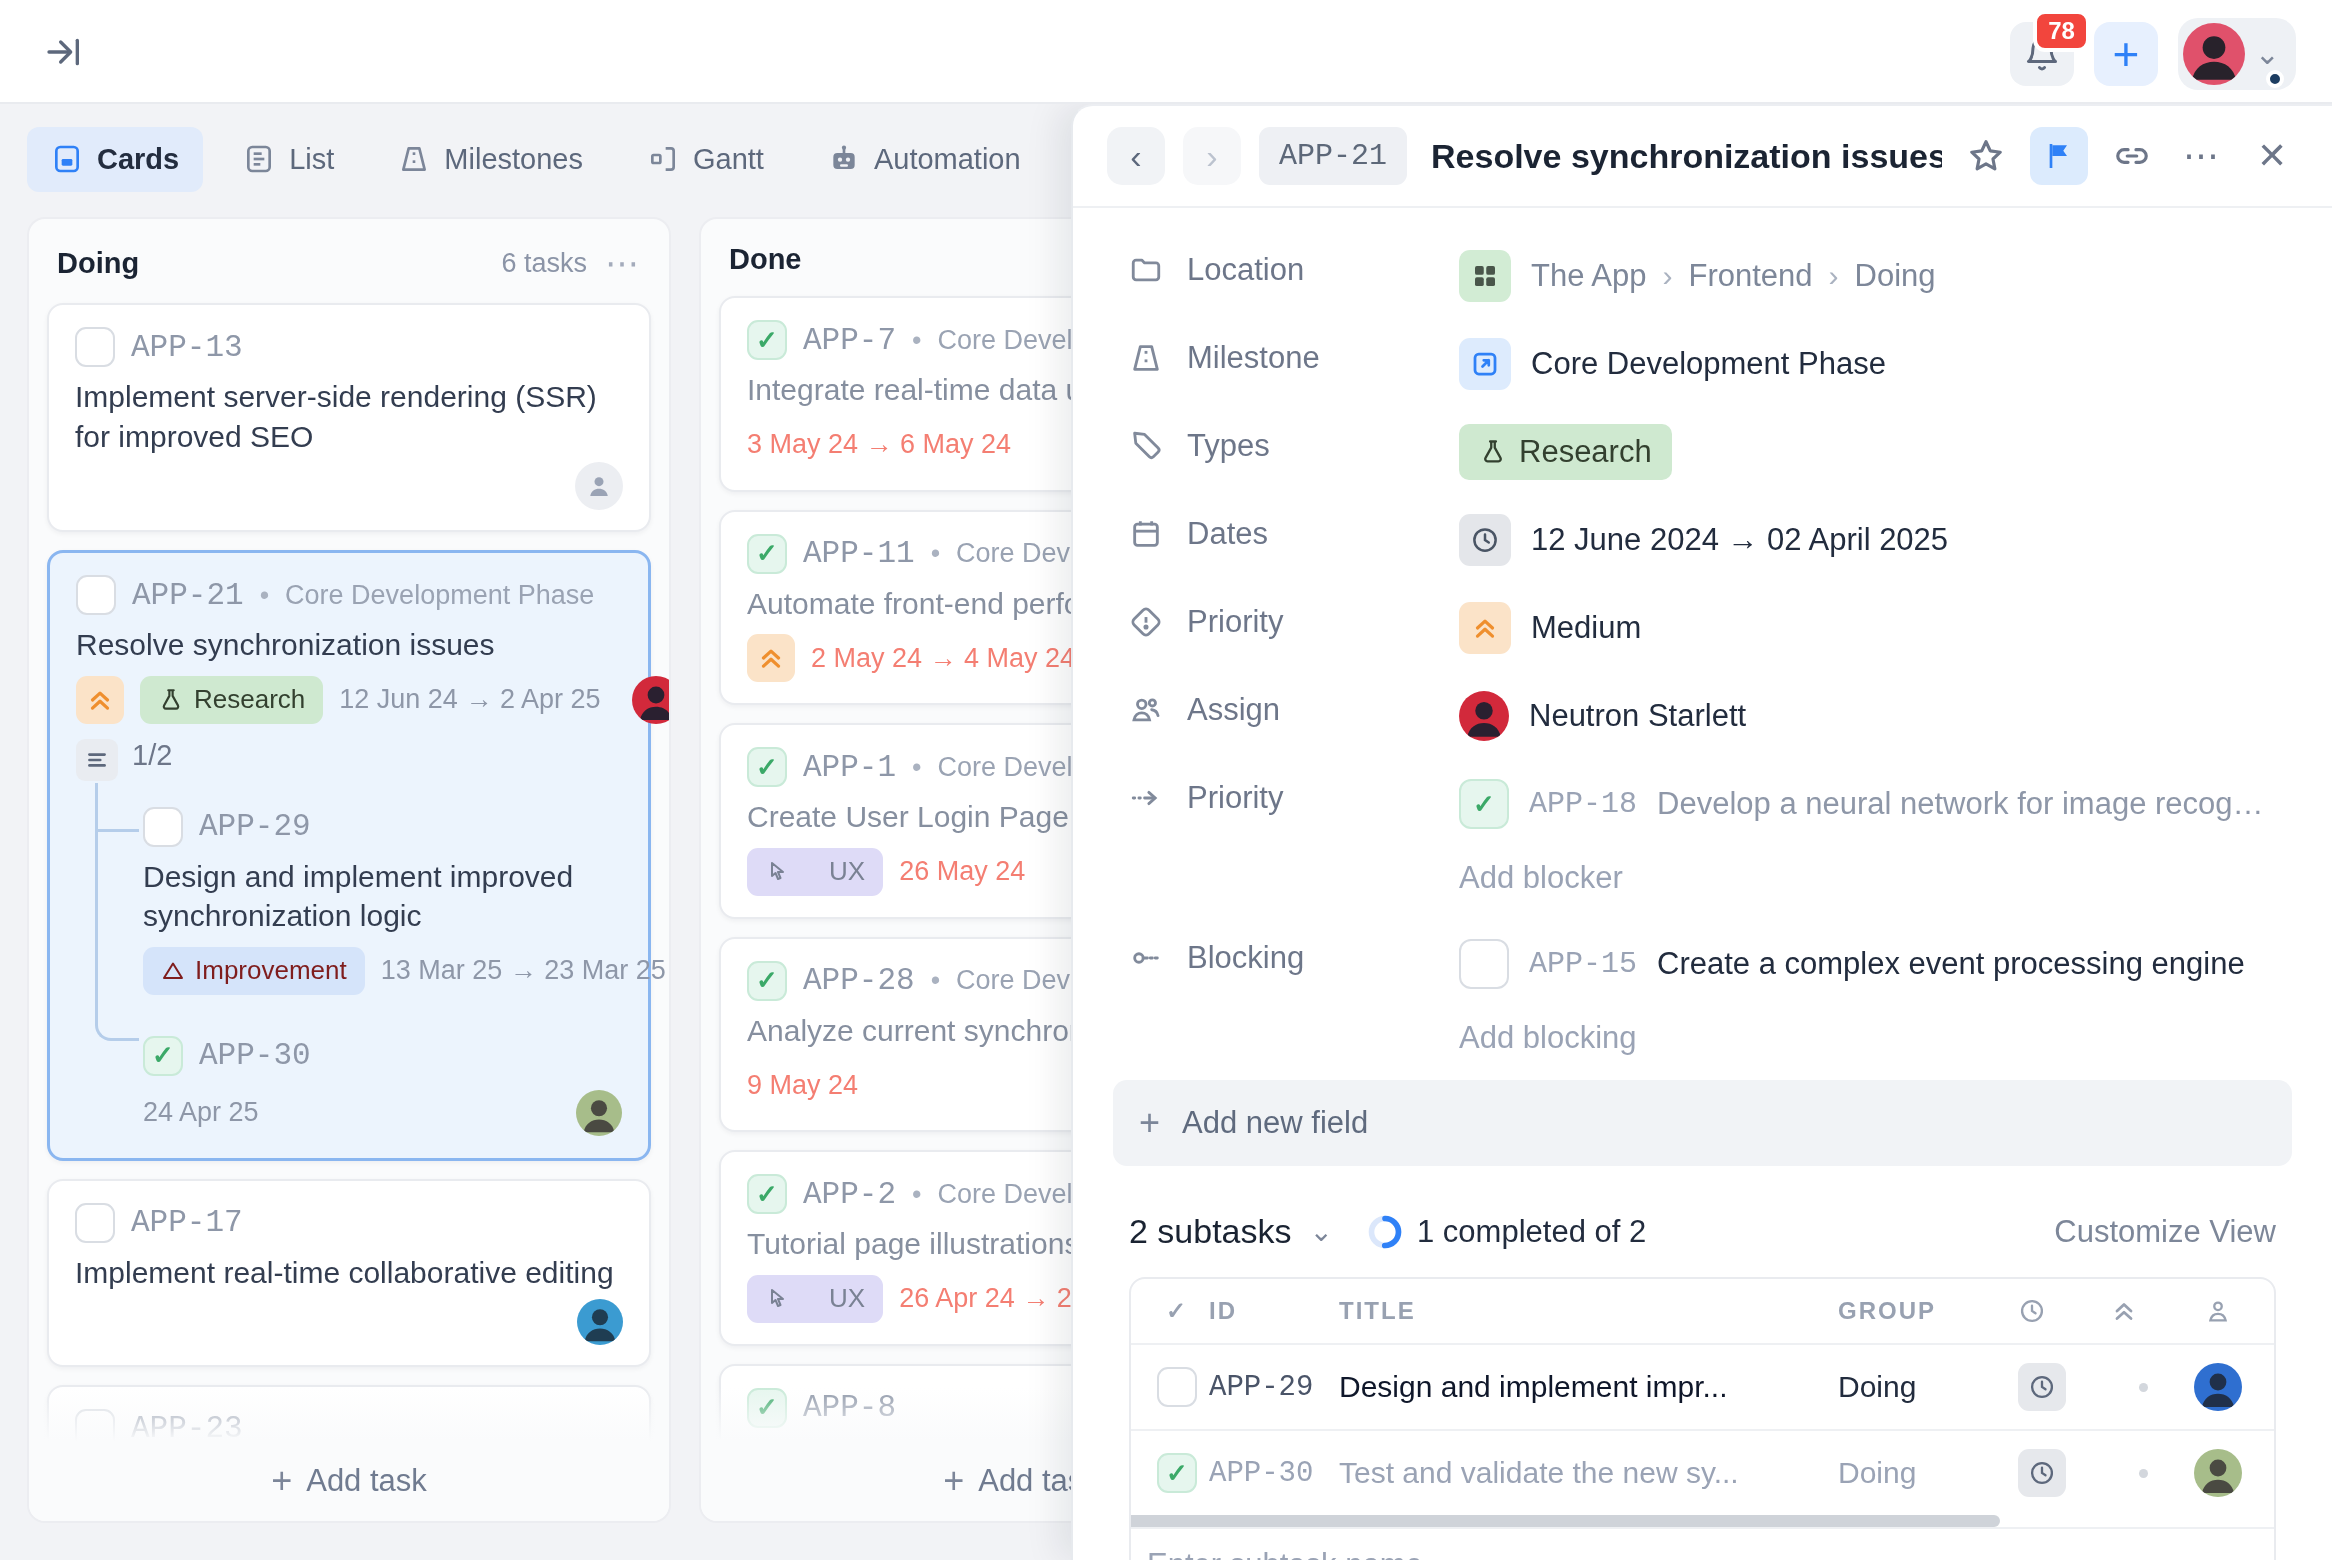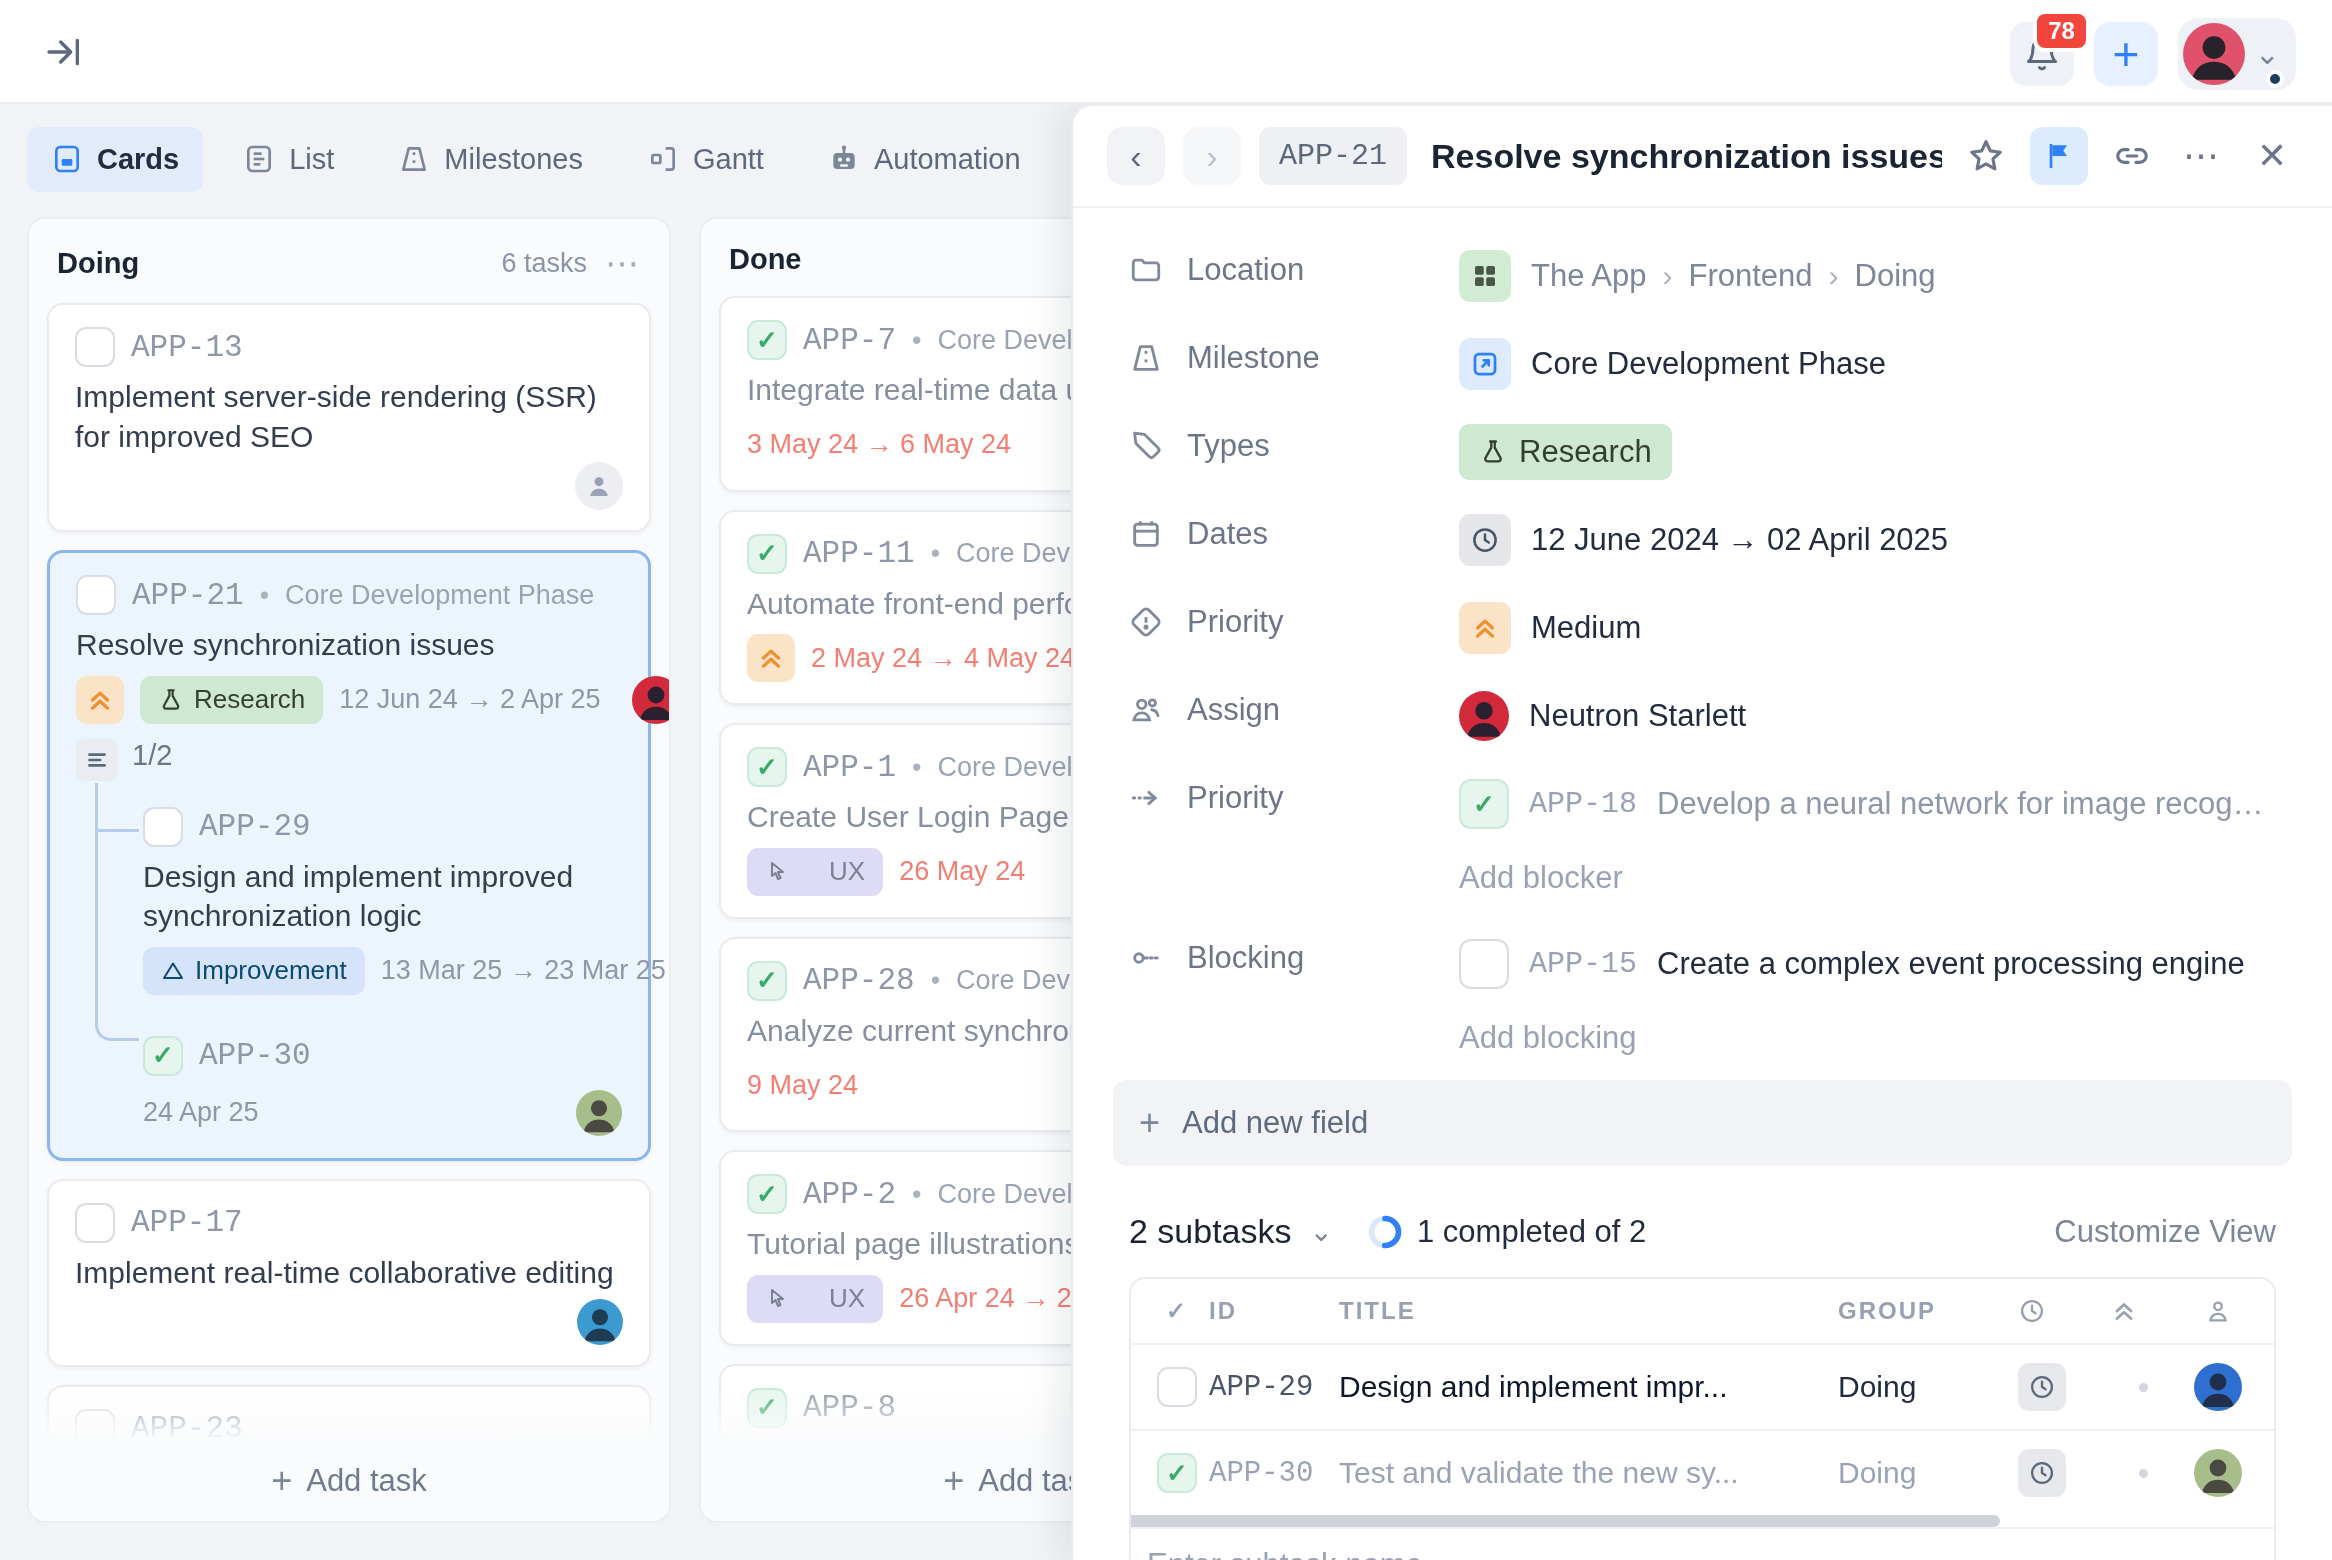--- a/index.html
+++ b/index.html
@@ -52,21 +52,21 @@
   .dotsep{color:#aab2c0; font-size:27px;}
   .cmil{font-size:27px; color:#9aa3b3; white-space:nowrap; overflow:hidden;}
   .ctitle{font-size:30px; line-height:1.32; color:var(--txt); margin:8px 0 6px;}
   .ctitle.gray{color:#868f9f;}
   .ctitle.nowrap{white-space:nowrap; overflow:hidden;}
   .meta{display:flex; align-items:center; gap:16px; margin-top:10px; min-height:50px;}
   .chip{height:48px; padding:0 18px; border-radius:11px; font-size:26px; display:inline-flex; align-items:center; gap:10px; flex:0 0 auto;}
   .chip.sq{width:48px; padding:0; justify-content:center;}
   .chip.priority{background:var(--peach); color:var(--orange);}
   .chip.research{background:var(--green-chip); color:#33402f;}
-  .chip.improvement{background:var(--imp); color:#0c4a6e;}
+  .chip.improvement{background:var(--imp); color:#7f1d1d;}
   .chip.ux{background:var(--lav); color:#7a8294;gap:40px;}
   .cdates{font-size:27px; color:#8e97a8; white-space:nowrap;}
   .cdates.red{color:var(--red);}
   .spacer{flex:1;}
   .ph-avatar{width:48px; height:48px; border-radius:50%; background:#eceef2; color:#9aa3b5; display:flex; align-items:center; justify-content:center; margin-left:auto;}
   .av-row{display:flex; margin-top:6px;}
   .count-row{display:flex; align-items:flex-start; gap:14px; margin:14px 0 8px;}
   .count-ic{width:42px; height:42px; border-radius:9px; background:#e9ecf1; color:#5d687c; display:flex; align-items:center; justify-content:center;}
   .count-txt{font-size:29px; color:#6d7689;}
   .sub-tree{position:relative; margin-left:19px; padding-left:48px;}

